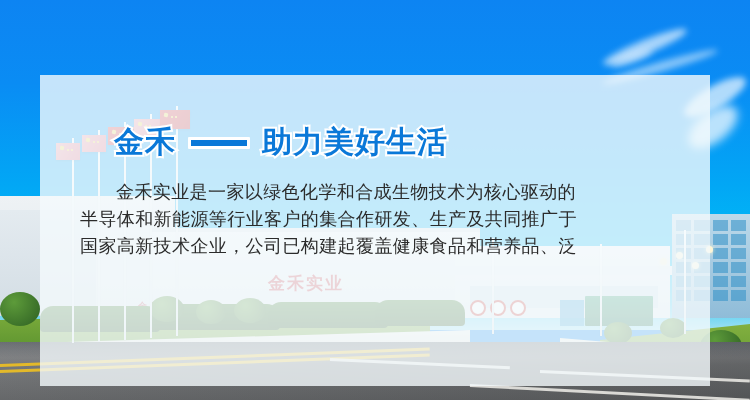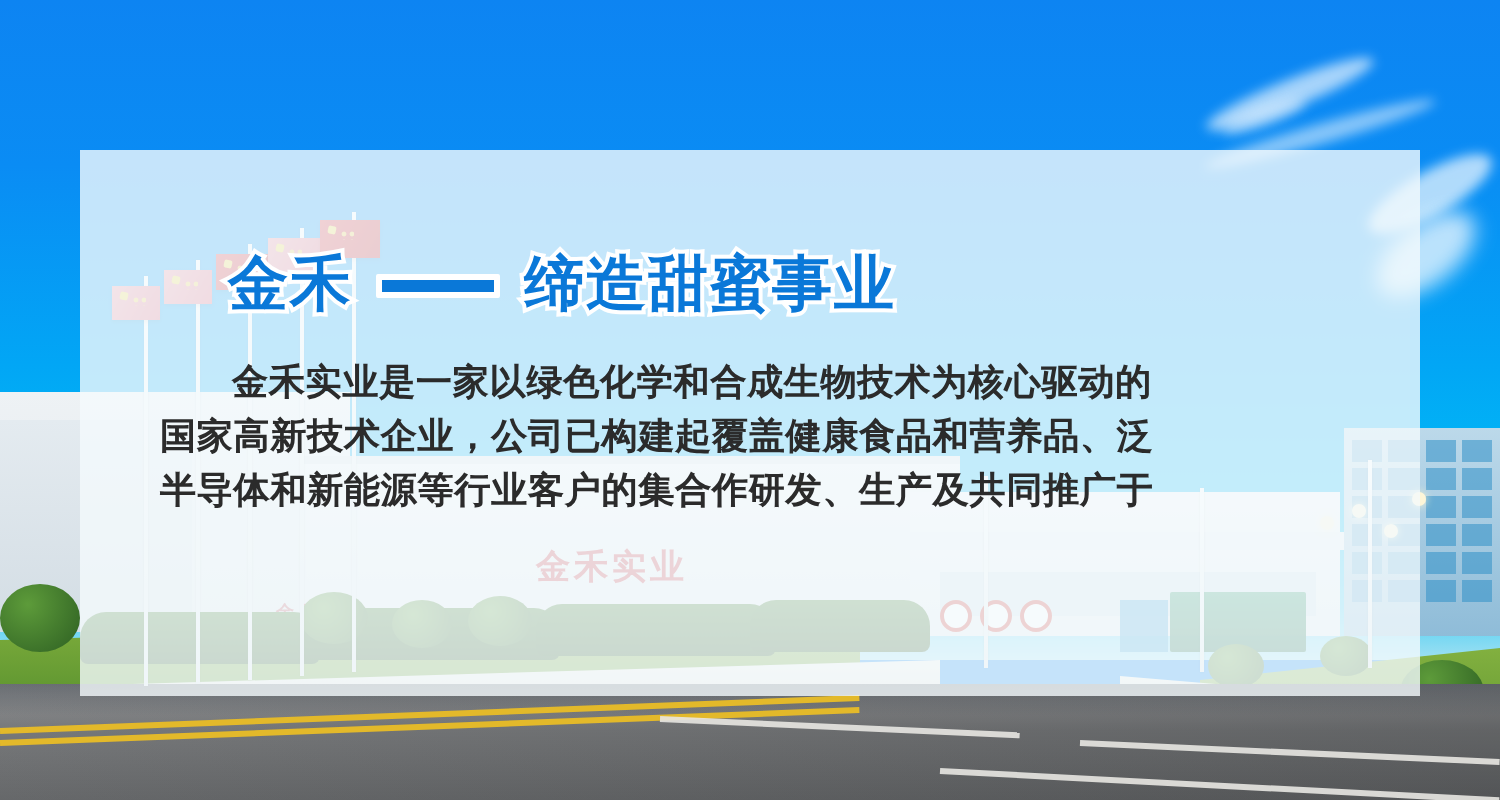--- a/index.html
+++ b/index.html
@@ -172,21 +172,21 @@
   }
   .flag::after{
     content:"";position:absolute;left:10px;top:5px;width:7px;height:5px;
     background:radial-gradient(circle,#f5d64a 1px,transparent 1.4px) 0 0/4px 4px;
     opacity:.9;
   }
   .flag.pink{background:linear-gradient(120deg,#ef8e9b,#e2647a);}
 
   
   .panel{
-    position:absolute;left:40px;top:75px;width:670px;height:273px;
+    position:absolute;left:40px;top:75px;width:670px;height:311px;
     background:rgba(244,250,253,.80);
   }
   .panel-inner{position:relative;width:100%;height:100%;}
 
   
   .headline{
     position:absolute;left:74px;top:47px;
     display:flex;align-items:center;gap:10px;
     font-size:30px;font-weight:700;letter-spacing:1px;
     color:#0a78d8;
@@ -198,21 +198,21 @@
   .headline .dash{
     display:inline-block;width:56px;height:6px;background:#0a78d8;
     border:3px solid #fff;border-radius:1px;box-sizing:content-box;
     margin:0 2px;
   }
 
   
   .body-copy{
     position:absolute;left:40px;top:103px;width:600px;
     color:#2b2b2b;
-    font-size:18px;line-height:27px;font-weight:700;
+    font-size:18px;line-height:27px;font-weight:400;
     letter-spacing:.4px;
     font-family:"DejaVu Sans","Liberation Sans",sans-serif;
     text-align:justify;
   }
   .body-copy p{margin:0;}
   .body-copy .l1{text-indent:2em;}
 </style>
 </head>
 <body>
 
@@ -356,25 +356,25 @@
     <div class="pole" style="left:684px;top:230px;height:104px;"></div>
     <div class="pole" style="left:860px;top:230px;height:0px;"></div>
   </div>
 
   <div class="panel">
     <div class="panel-inner">
 
       <div class="headline">
         <span>金禾</span>
         <span class="dash"></span>
-        <span>缔造甜蜜事业</span>
+        <span>助力美好生活</span>
       </div>
 
       <div class="body-copy">
         <p class="l1">金禾实业是一家以绿色化学和合成生物技术为核心驱动的</p>
+        <p>半导体和新能源等行业客户的集合作研发、生产及共同推广于</p>
         <p>国家高新技术企业，公司已构建起覆盖健康食品和营养品、泛</p>
-        <p>半导体和新能源等行业客户的集合作研发、生产及共同推广于</p>
       </div>
 
     </div>
   </div>
 
 </div>
 
 </body></html>

